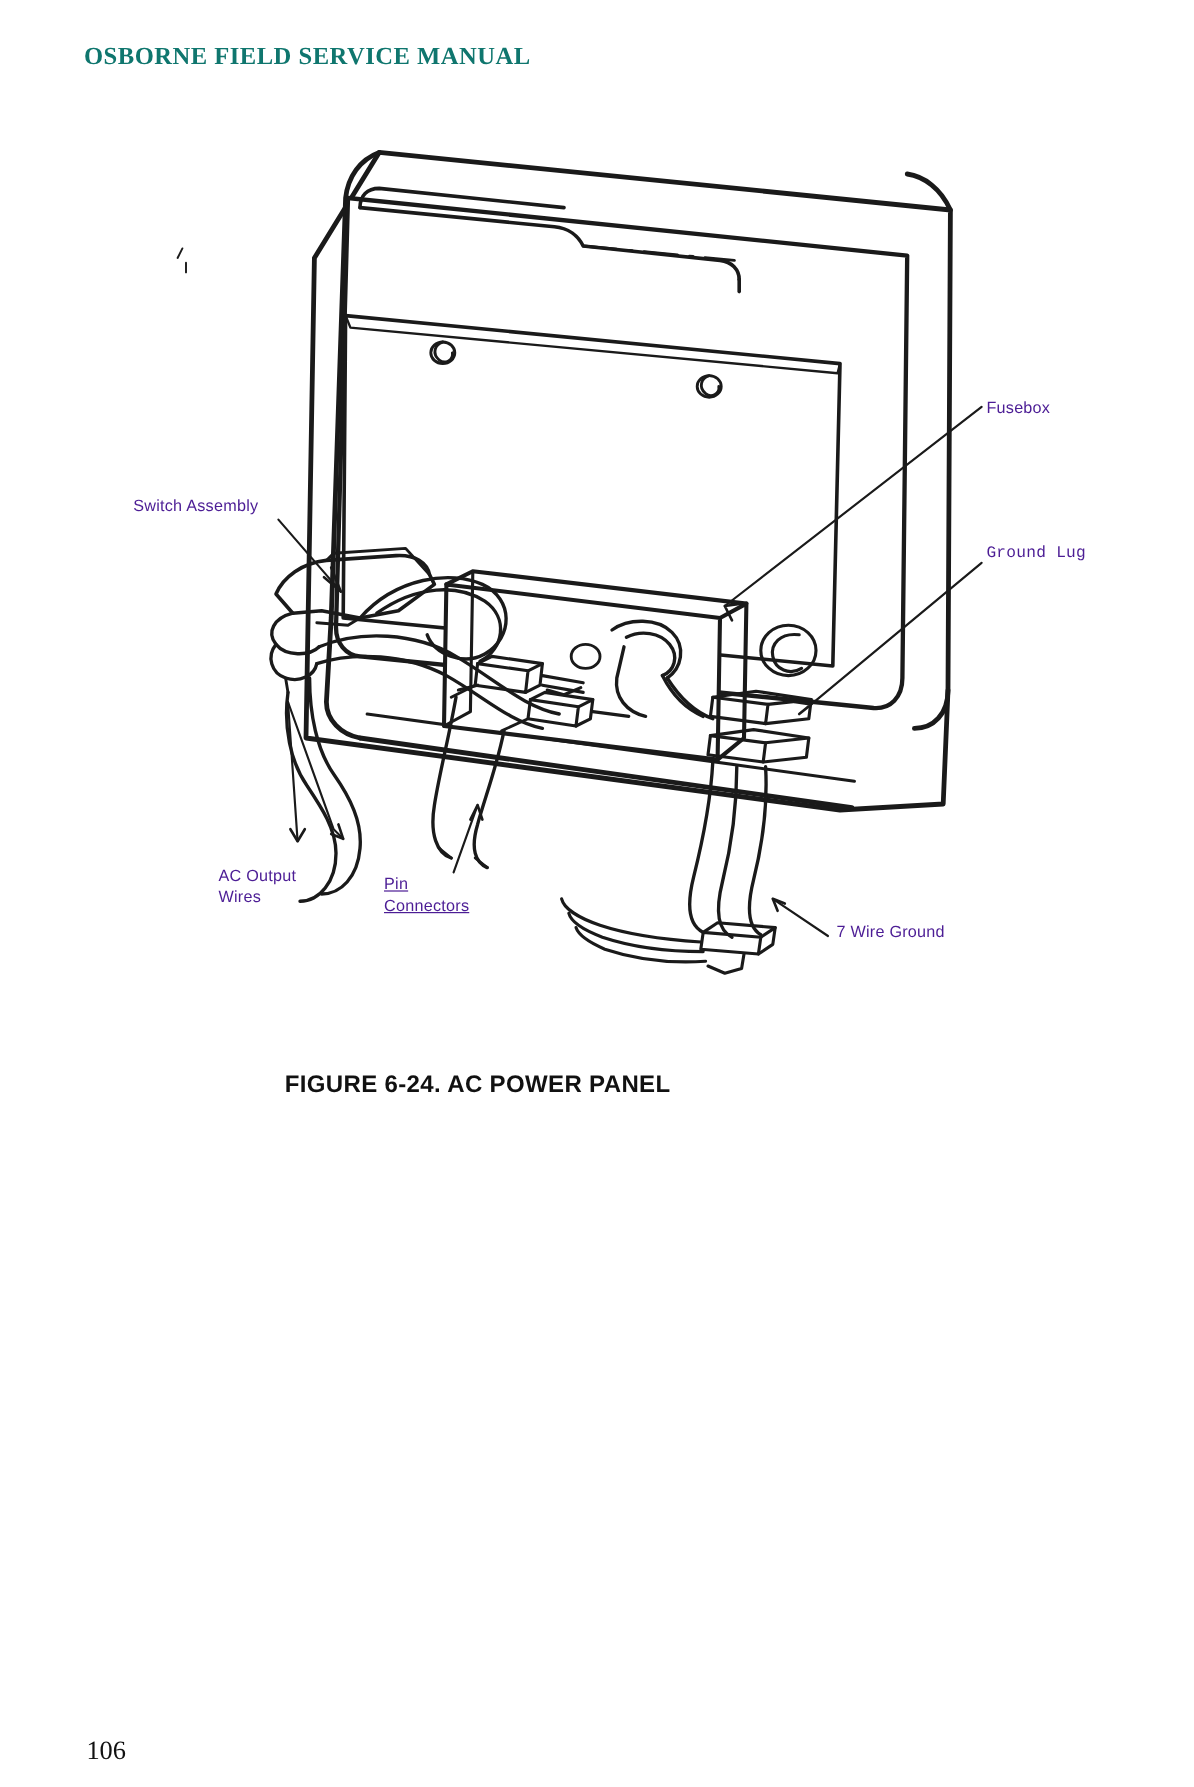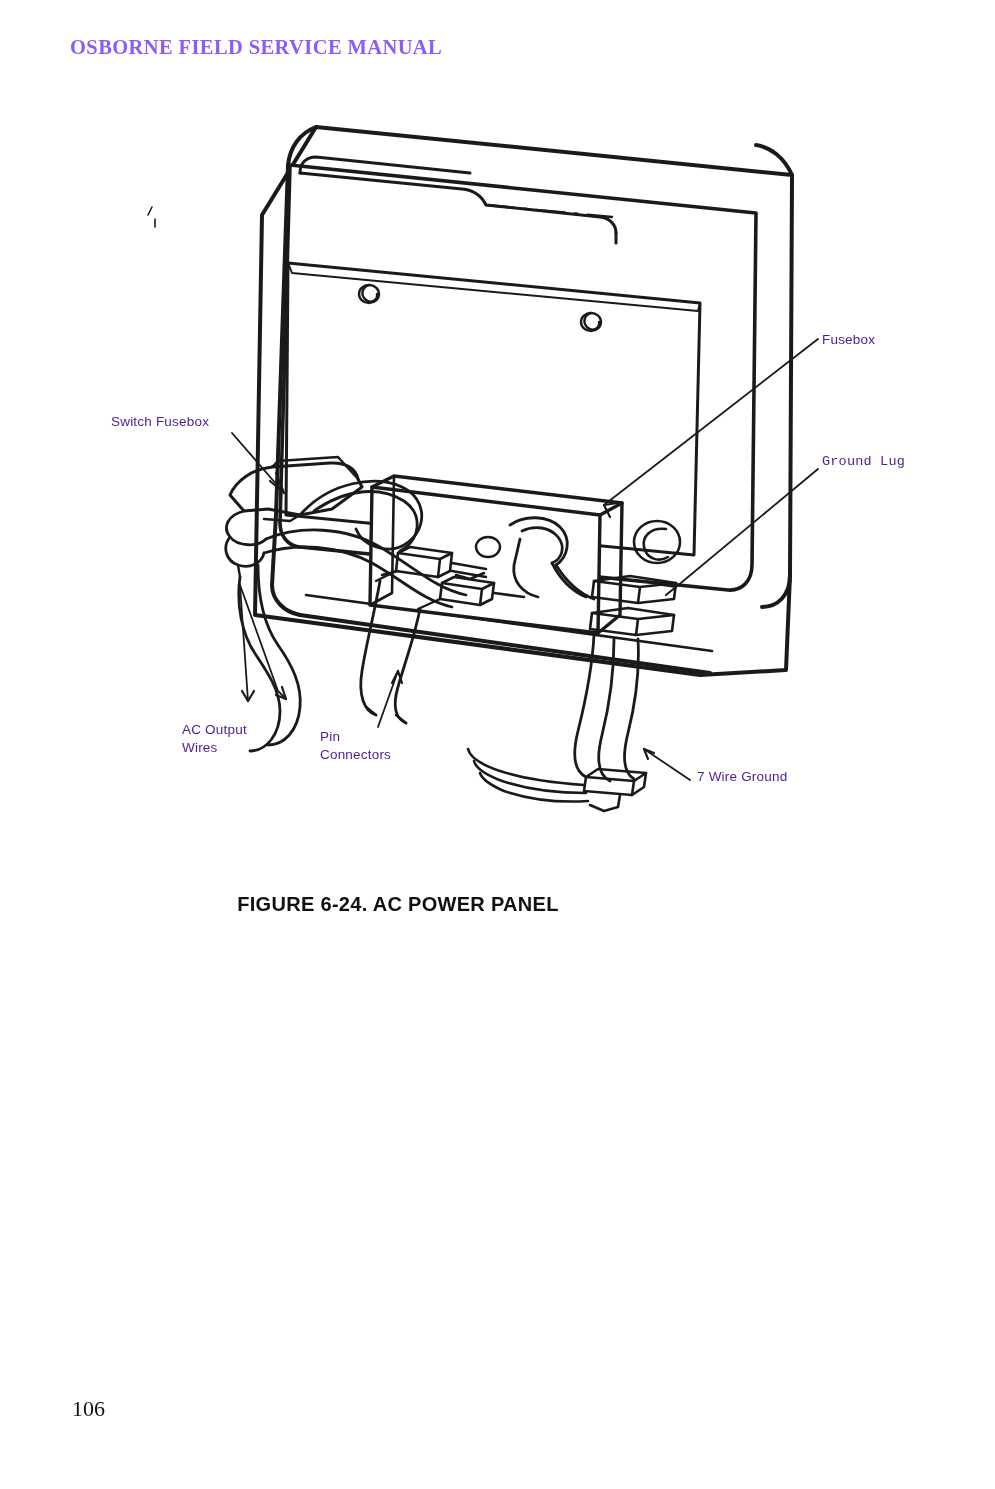--- a/index.html
+++ b/index.html
@@ -20,21 +20,21 @@
     inset: 0;
   }
   .header-title {
     position: absolute;
     left: 70px;
     top: 36px;
     font-family: "Liberation Serif", serif;
     font-size: 20.5px;
     font-weight: 700;
     letter-spacing: 0.4px;
-    color: #8b5cf6;
+    color: #0f766e;
     white-space: nowrap;
   }
   .figure-wrap {
     position: absolute;
     left: 0;
     top: 95px;
     width: 995px;
     height: 780px;
   }
   .figure-caption {
@@ -44,21 +44,21 @@
     width: 796px;
     text-align: center;
     font-size: 20px;
     font-weight: 700;
     letter-spacing: 0.3px;
     color: #111;
   }
   .page-number {
     position: absolute;
     left: 72px;
-    top: 1396px;
+    top: 1446px;
     font-family: "Liberation Serif", serif;
     font-size: 22px;
     color: #111;
   }
   .callout {
     position: absolute;
     font-size: 13.5px;
     line-height: 1.35;
     color: #4c1d95;
     letter-spacing: 0.2px;
@@ -210,30 +210,30 @@
 
         <path d="M378 632 L 398 576"></path>
         <path d="M398 576 L 392 588 M398 576 L 402 588" stroke-width="2.2"></path>
 
         <path d="M690 685 L 644 654"></path>
         <path d="M644 654 L 654 658 M644 654 L 648 664" stroke-width="2.2"></path>
       </g>
     </svg>
   </div>
 
-  <div class="callout" style="left:111px; top:413px;">Switch Fusebox</div>
+  <div class="callout" style="left:111px; top:413px;">Switch Assembly</div>
 
   <div class="callout" style="left:822px; top:331px;">Fusebox</div>
 
   <div class="callout" style="left:822px; top:453px;font-family:Liberation Mono, monospace;">Ground Lug</div>
 
   <div class="callout" style="left:182px; top:721px;">AC Output
 Wires</div>
 
-  <div class="callout" style="left:320px; top:728px;">Pin
+  <div class="callout" style="left:320px; top:728px;text-decoration:underline;">Pin
 Connectors</div>
 
   <div class="callout" style="left:697px; top:768px;">7 Wire Ground</div>
 
   <div class="figure-caption">FIGURE 6-24.  AC POWER PANEL</div>
 
   <div class="page-number">106</div>
 
 </div>
 

